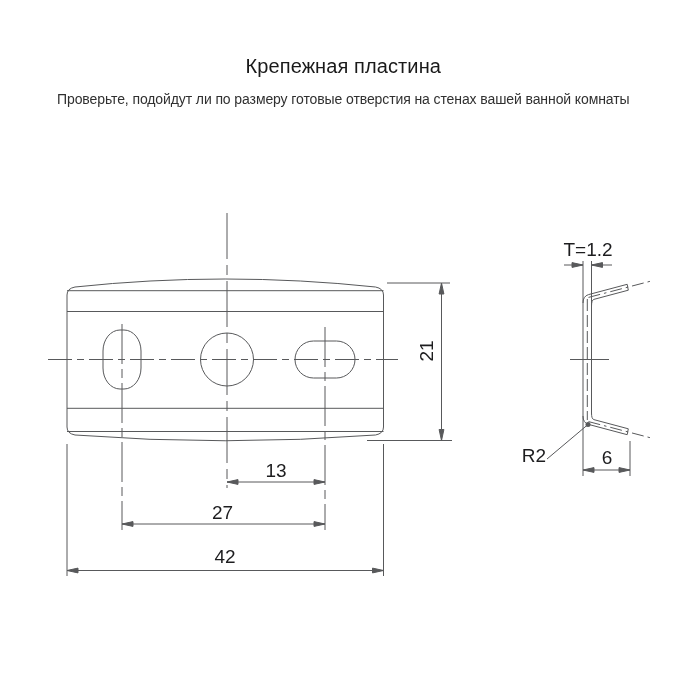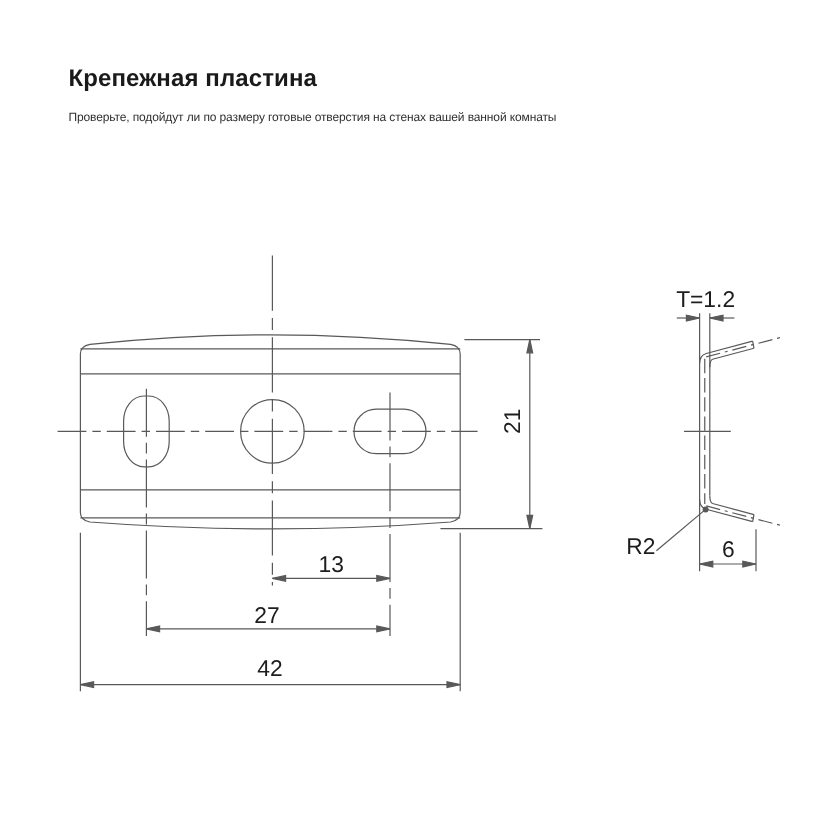--- a/index.html
+++ b/index.html
@@ -2,24 +2,24 @@
 <html><head>
 <meta charset="utf-8">
 <style>
   html,body{margin:0;padding:0;background:#ffffff;}
   .page{
     position:relative;width:700px;height:700px;background:#ffffff;overflow:hidden;
     font-family:"Liberation Sans", sans-serif;
   }
   .header{position:absolute;left:57px;top:55px;}
   .title{
-    font-size:20px;font-weight:bold;color:#1a1a1a;letter-spacing:.1px;
-    margin:0 0 11px 0;white-space:nowrap;
+    font-size:20px;font-weight:normal;color:#1a1a1a;letter-spacing:.1px;
+    margin:0 0 11px 0;white-space:nowrap;text-align:center;
   }
-  .desc{font-size:10px;color:#303030;line-height:20px;}
+  .desc{font-size:14px;color:#303030;line-height:20px;}
   .desc-line{white-space:nowrap;letter-spacing:-0.1px;}
   .drawing-svg{position:absolute;left:0;top:0;}
   svg text{
     font-family:"Liberation Sans", sans-serif;
     fill:#1d1d1f;font-size:19px;
   }
 </style>
 </head>
 <body>
 

